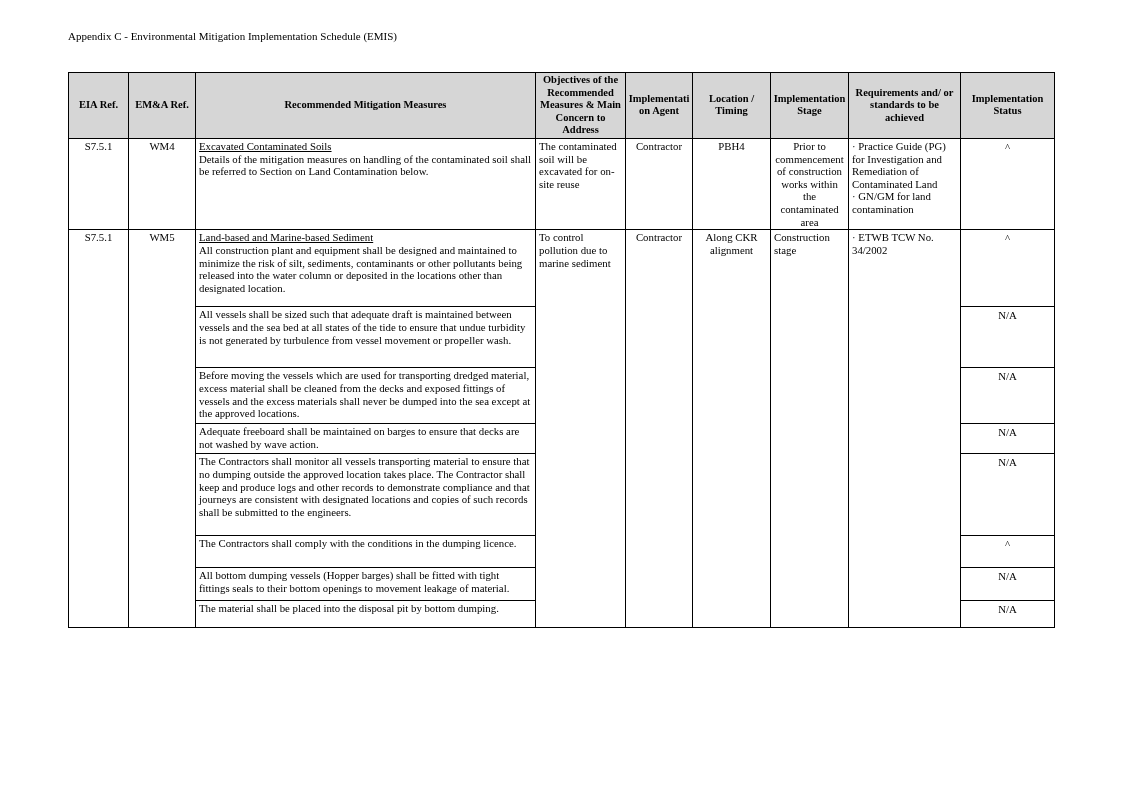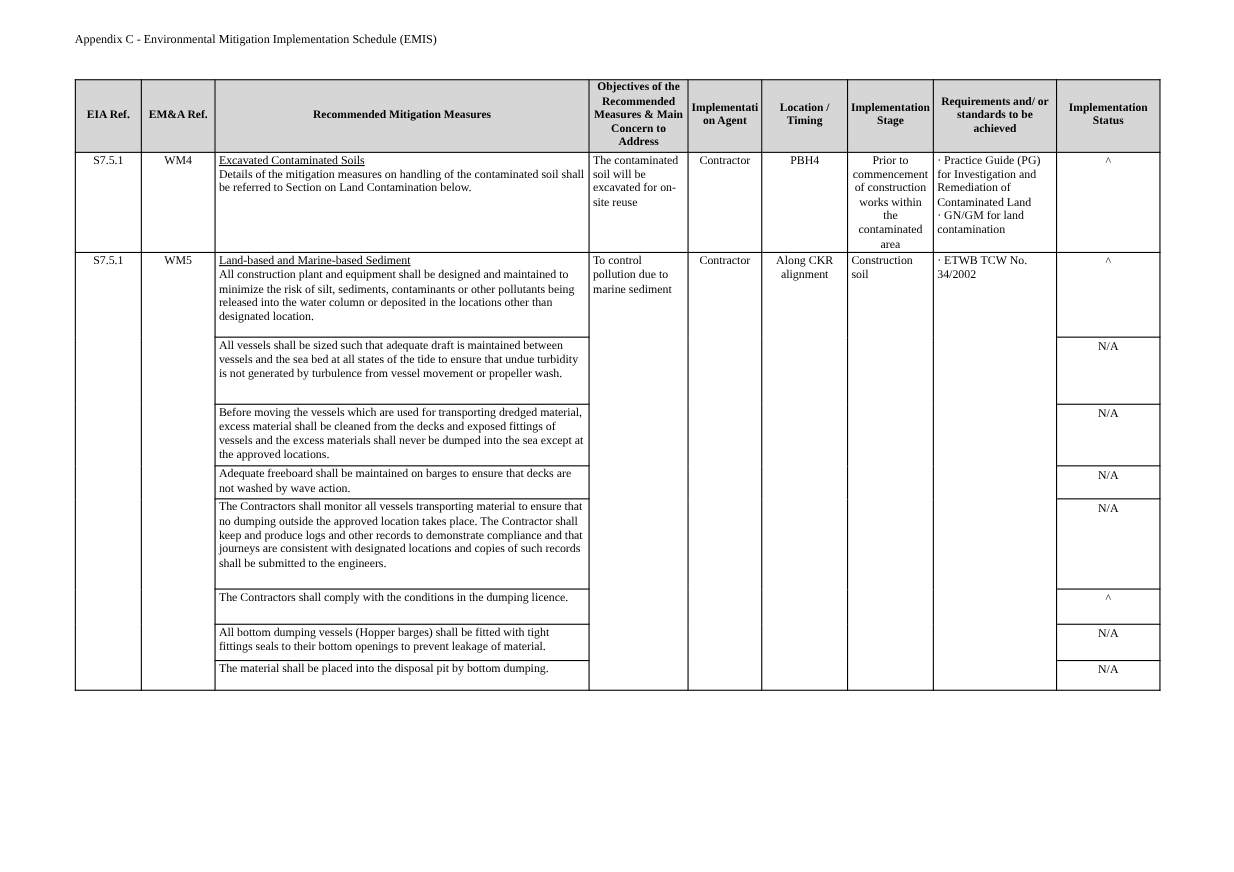--- a/index.html
+++ b/index.html
@@ -103,21 +103,21 @@
       <tr style="height:77px">
         <td class="c" rowspan="8">S7.5.1</td>
         <td class="c" rowspan="8">WM5</td>
         <td>
           <span class="uh">Land-based and Marine-based Sediment</span>
           <div>All construction plant and equipment shall be designed and maintained to minimize the risk of silt, sediments, contaminants or other pollutants being released into the water column or deposited in the locations other than designated location.</div>
         </td>
         <td rowspan="8">To control pollution due to marine sediment</td>
         <td class="c" rowspan="8">Contractor</td>
         <td class="c" rowspan="8">Along CKR alignment</td>
-        <td rowspan="8">Construction soil</td>
+        <td rowspan="8">Construction stage</td>
         <td rowspan="8">
           <div class="req-item">· ETWB TCW No. 34/2002</div>
         </td>
         <td class="status">^</td>
       </tr>
 
       <tr style="height:61px">
         <td>
           <div>All vessels shall be sized such that adequate draft is maintained between vessels and the sea bed at all states of the tide to ensure that undue turbidity is not generated by turbulence from vessel movement or propeller wash.</div>
         </td>
@@ -147,21 +147,21 @@
 
       <tr style="height:32px">
         <td>
           <div>The Contractors shall comply with the conditions in the dumping licence.</div>
         </td>
         <td class="status">^</td>
       </tr>
 
       <tr style="height:33px">
         <td>
-          <div>All bottom dumping vessels (Hopper barges) shall be fitted with tight fittings seals to their bottom openings to prevent leakage of material.</div>
+          <div>All bottom dumping vessels (Hopper barges) shall be fitted with tight fittings seals to their bottom openings to movement leakage of material.</div>
         </td>
         <td class="status">N/A</td>
       </tr>
 
       <tr style="height:27px">
         <td>
           <div>The material shall be placed into the disposal pit by bottom dumping.</div>
         </td>
         <td class="status">N/A</td>
       </tr>

